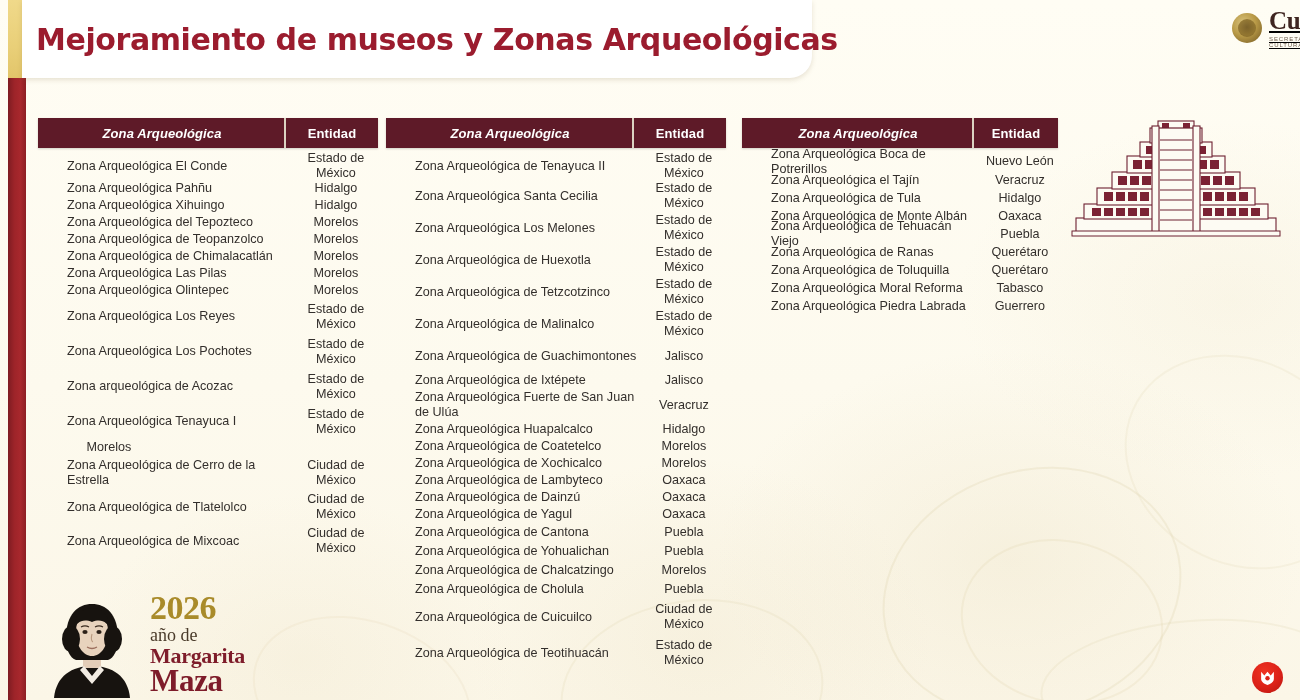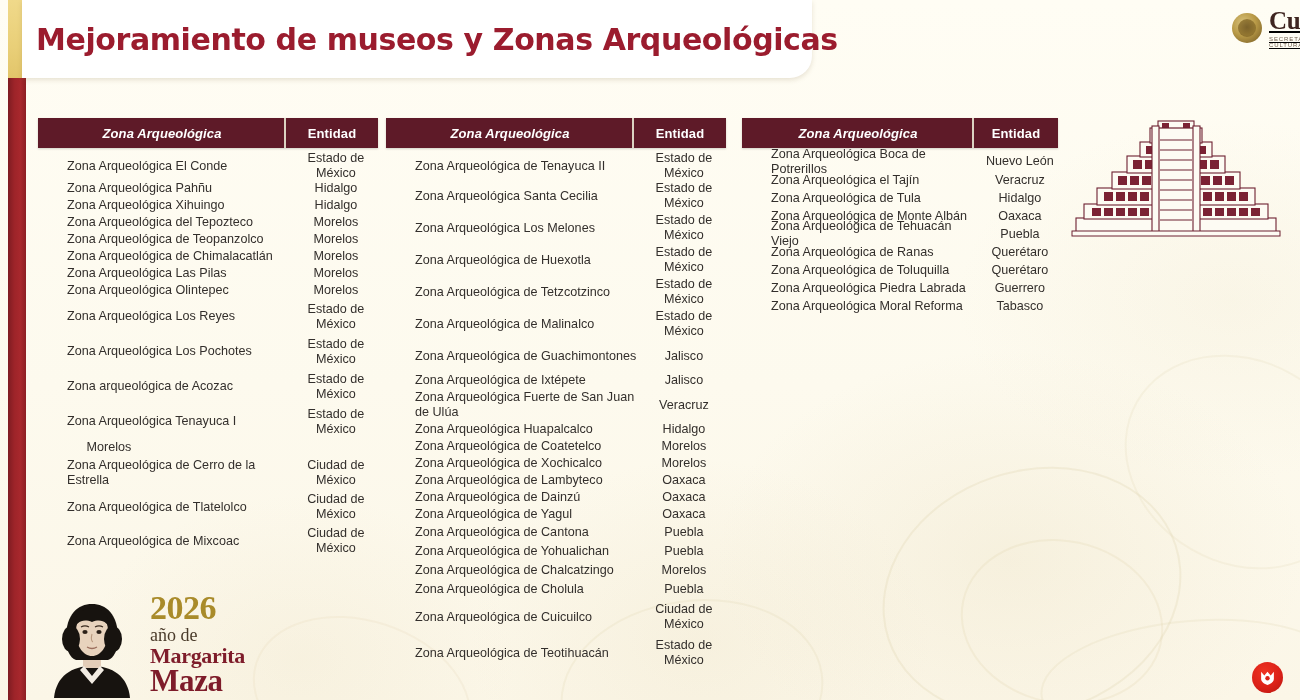--- a/index.html
+++ b/index.html
@@ -469,26 +469,26 @@
         </div>
       <div class="trow" style="height:18px">
           <div class="c-zona">Zona Arqueológica de  Ranas</div>
           <div class="c-ent">Querétaro</div>
         </div>
       <div class="trow" style="height:18px">
           <div class="c-zona">Zona Arqueológica de Toluquilla</div>
           <div class="c-ent">Querétaro</div>
         </div>
       <div class="trow" style="height:18px">
+          <div class="c-zona">Zona Arqueológica Moral Reforma</div>
+          <div class="c-ent">Tabasco</div>
+        </div>
+      <div class="trow" style="height:18px">
           <div class="c-zona">Zona Arqueológica Piedra Labrada</div>
           <div class="c-ent">Guerrero</div>
-        </div>
-      <div class="trow" style="height:18px">
-          <div class="c-zona">Zona Arqueológica Moral Reforma</div>
-          <div class="c-ent">Tabasco</div>
         </div>
     </div>
   </div>
 
   <div class="pyramid">
     <svg viewBox="0 0 212 122" width="212" height="122" aria-hidden="true">
       <g fill="#fdfbf3" stroke="#6d2030" stroke-width="1.1">
 
         <rect x="6" y="100" width="200" height="14"></rect>
         <rect x="14" y="86" width="184" height="15"></rect>

